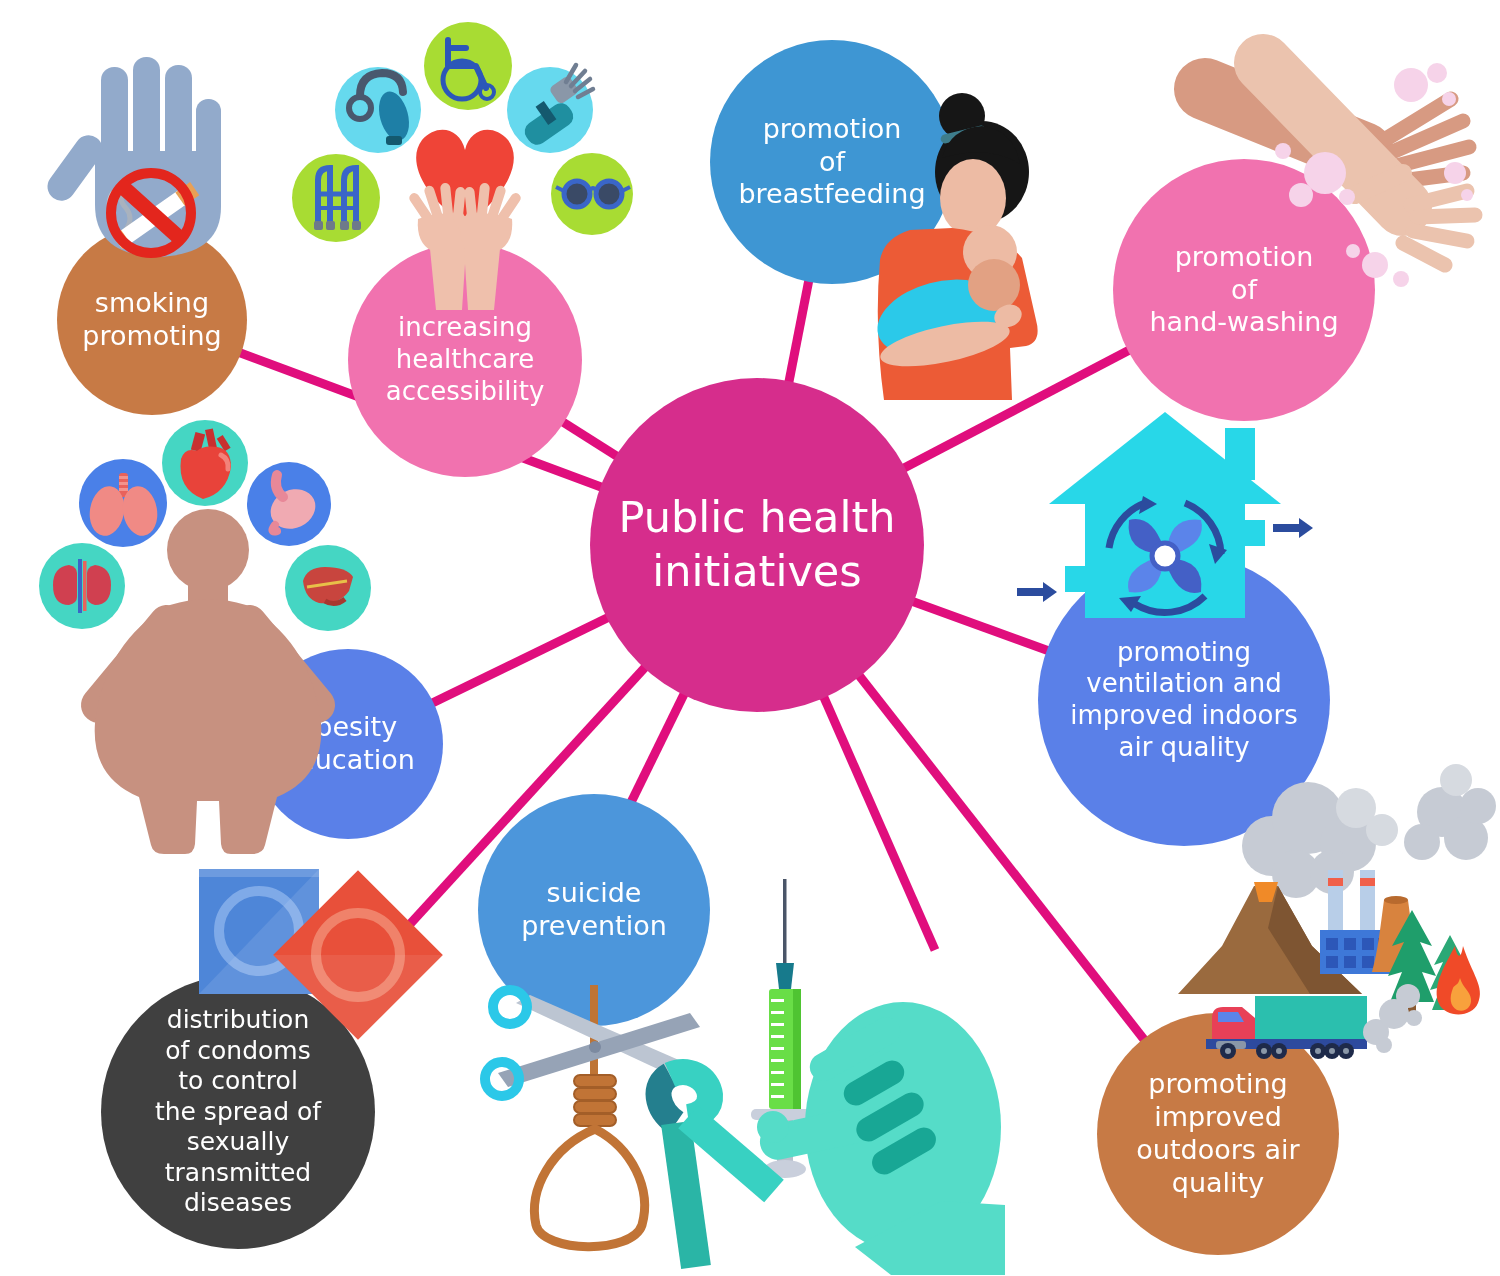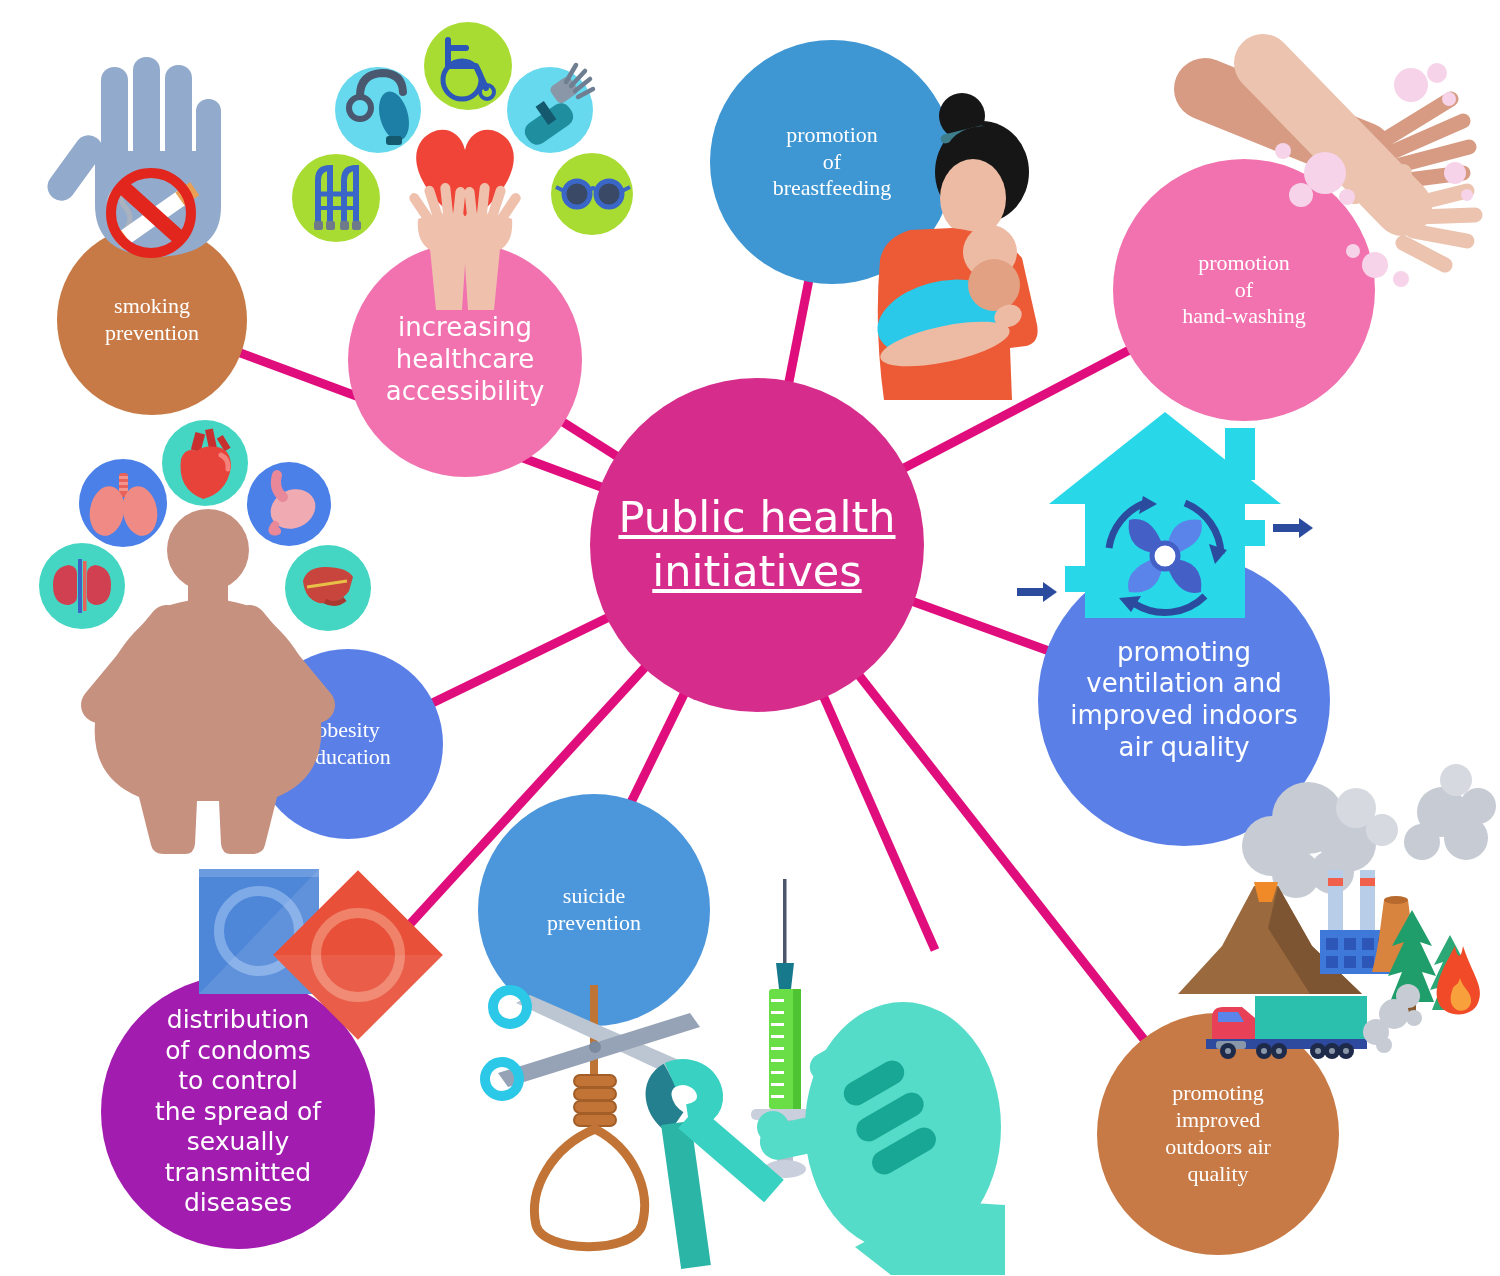--- a/index.html
+++ b/index.html
@@ -3,24 +3,24 @@
 <meta charset="utf-8">
 <title>Public health initiatives</title>
 <style>
   html,body{margin:0;padding:0;background:#fff;}
   .canvas{position:relative;width:1500px;height:1276px;background:#ffffff;overflow:hidden;
           font-family:"DejaVu Sans","Liberation Sans",sans-serif;}
   .layer{position:absolute;left:0;top:0;}
   .node{position:absolute;border-radius:50%;display:flex;align-items:center;justify-content:center;
         text-align:center;color:#ffffff;}
   .node span{white-space:pre-line;display:block;line-height:1.22;}
-  .f27 span{font-size:22px;font-family:Liberation Serif, serif;}
+  .f27 span{font-size:27px;}
   .f26 span{font-size:26px;}
   .f25 span{font-size:25px;}
-  .center-node span{font-size:43px;line-height:1.25;text-decoration:underline;}
+  .center-node span{font-size:43px;line-height:1.25;}
 </style>
 </head>
 <body>
 
 <div class="canvas">
 
   <svg class="layer" width="1500" height="1276" viewBox="0 0 1500 1276">
     <g stroke="#E00E7D" stroke-width="9">
       <line x1="757" y1="545" x2="152" y2="320"></line>
       <line x1="757" y1="545" x2="465" y2="360"></line>
@@ -30,21 +30,21 @@
       <line x1="757" y1="545" x2="1218" y2="1134"></line>
       <line x1="757" y1="545" x2="935" y2="950"></line>
       <line x1="757" y1="545" x2="594" y2="878"></line>
       <line x1="757" y1="545" x2="238" y2="1112"></line>
       <line x1="757" y1="545" x2="348" y2="744"></line>
     </g>
   </svg>
 
   <div class="node f27" style="left:57px;top:225px;width:190px;height:190px;background:#C77A45;">
     <span>smoking
-prevention</span>
+promoting</span>
     </div>
 
   <div class="node f26" style="left:348px;top:243px;width:234px;height:234px;background:#F172AF;">
     <span>increasing
 healthcare
 accessibility</span>
     </div>
 
   <div class="node f27" style="left:710px;top:40px;width:244px;height:244px;background:#3E96D3;">
     <span>promotion
@@ -71,21 +71,21 @@
 outdoors air
 quality</span>
     </div>
 
 
   <div class="node f27" style="left:478px;top:794px;width:232px;height:232px;background:#4C96DB;">
     <span>suicide
 prevention</span>
     </div>
 
-  <div class="node f25" style="left:101px;top:975px;width:274px;height:274px;background:#a21caf;">
+  <div class="node f25" style="left:101px;top:975px;width:274px;height:274px;background:#404040;">
     <span>distribution
 of condoms
 to control
 the spread of
 sexually
 transmitted
 diseases</span>
     </div>
 
   <div class="node f27" style="left:253px;top:649px;width:190px;height:190px;background:#5A80E8;">

